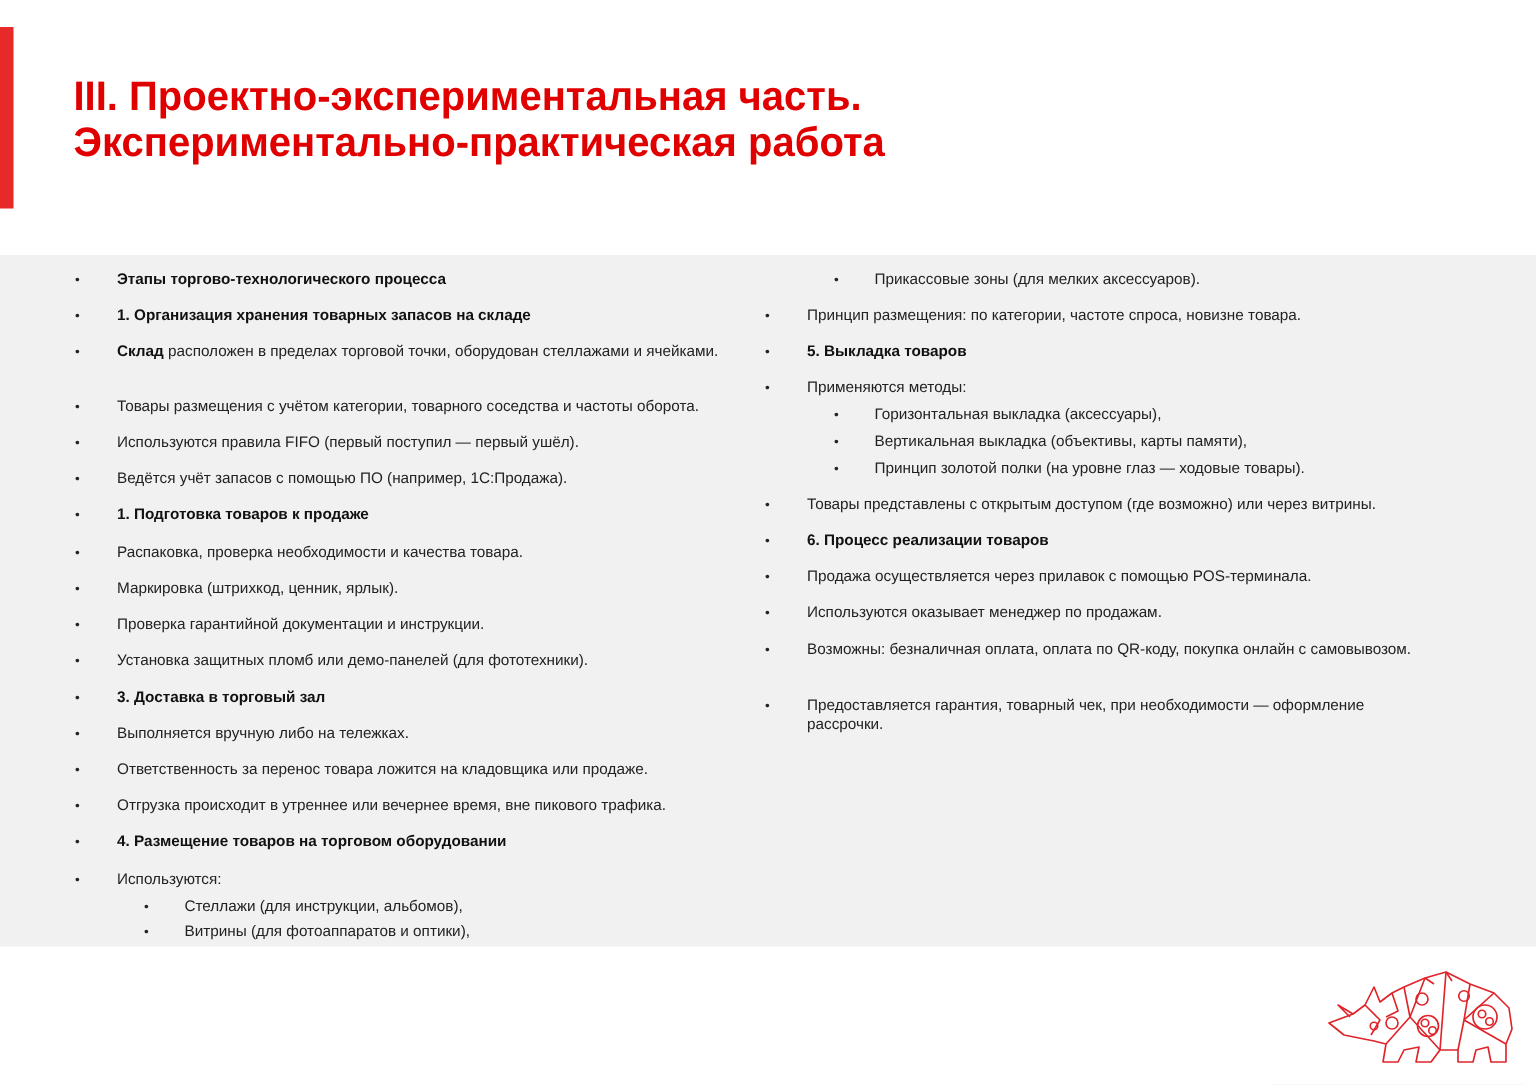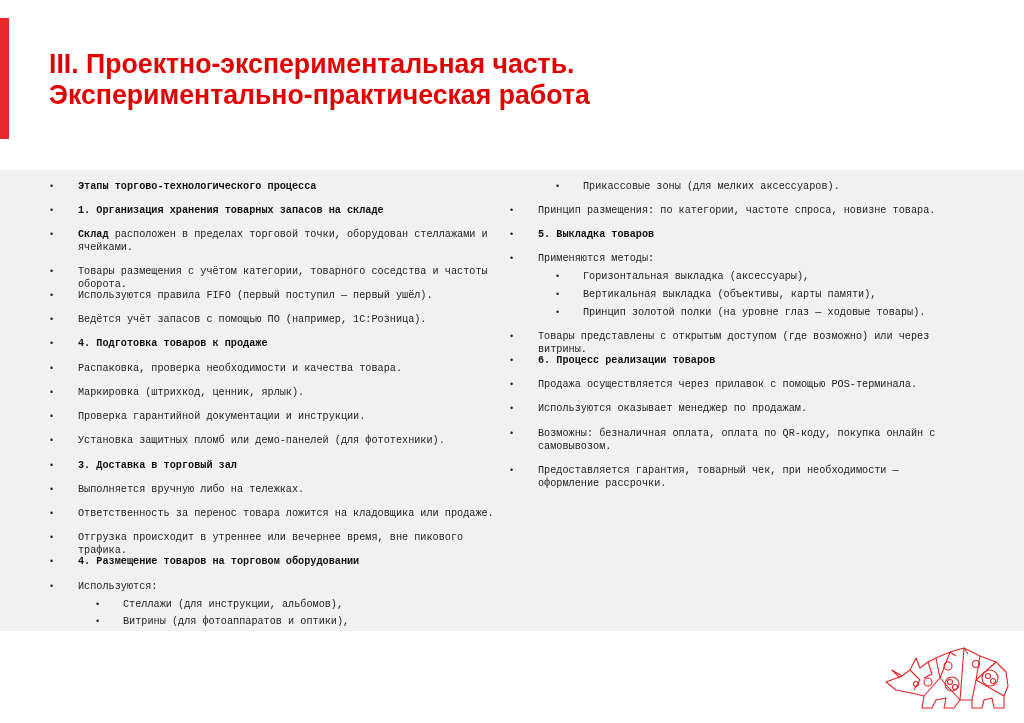--- a/index.html
+++ b/index.html
@@ -9,21 +9,21 @@
   .title { position:absolute; left:49px; top:48px; margin:0; color:#e00000;
            font-family:"Liberation Sans", sans-serif; font-weight:bold; font-size:27.5px;
            line-height:31px; letter-spacing:0px; transform:scaleX(0.97); transform-origin:left top; }
   .title span { display:block; }
   .content-box { position:absolute; left:0; top:170px; width:1024px; height:461px; background:#f1f1f1; }
   .col { position:absolute; top:0; }
   .col.left { left:50px; width:460px; }
   .col.right { left:510px; width:450px; }
   .item { position:relative; font-size:10.2px; line-height:13px; color:#222; }
   .item .bullet { position:absolute; left:0; top:0; width:10px; font-size:9px; }
-  .item .text { display:block; padding-left:28px;font-family:Liberation Mono, monospace; }
+  .item .text { display:block; padding-left:28px; }
   .item.sub .text { padding-left:73px; }
   .item.sub .bullet { left:46px; }
   .item b { font-weight:bold; color:#111; }
   .logo { position:absolute; left:880px; top:640px; width:135px; height:75px; }
 </style>
 </head>
 <body>
 
 <div class="accent-bar"></div>
 
@@ -49,25 +49,25 @@
       <div class="item" style="position: absolute; left: 0px; right: 0px; top: 95px;">
         <span class="bullet">•</span>
         <span class="text"><span>Товары размещения с учётом категории, товарного соседства и частоты оборота.</span></span>
       </div>
       <div class="item" style="position: absolute; left: 0px; right: 0px; top: 119px;">
         <span class="bullet">•</span>
         <span class="text"><span>Используются правила FIFO (первый поступил — первый ушёл).</span></span>
       </div>
       <div class="item" style="position: absolute; left: 0px; right: 0px; top: 143px;">
         <span class="bullet">•</span>
-        <span class="text"><span>Ведётся учёт запасов с помощью ПО (например, 1С:Розница).</span></span>
+        <span class="text"><span>Ведётся учёт запасов с помощью ПО (например, 1С:Продажа).</span></span>
       </div>
       <div class="item" style="position: absolute; left: 0px; right: 0px; top: 167px;">
         <span class="bullet">•</span>
-        <span class="text"><b>4. Подготовка товаров к продаже</b></span>
+        <span class="text"><b>1. Подготовка товаров к продаже</b></span>
       </div>
       <div class="item" style="position: absolute; left: 0px; right: 0px; top: 192px;">
         <span class="bullet">•</span>
         <span class="text"><span>Распаковка, проверка необходимости и качества товара.</span></span>
       </div>
       <div class="item" style="position: absolute; left: 0px; right: 0px; top: 216px;">
         <span class="bullet">•</span>
         <span class="text"><span>Маркировка (штрихкод, ценник, ярлык).</span></span>
       </div>
       <div class="item" style="position: absolute; left: 0px; right: 0px; top: 240px;">

